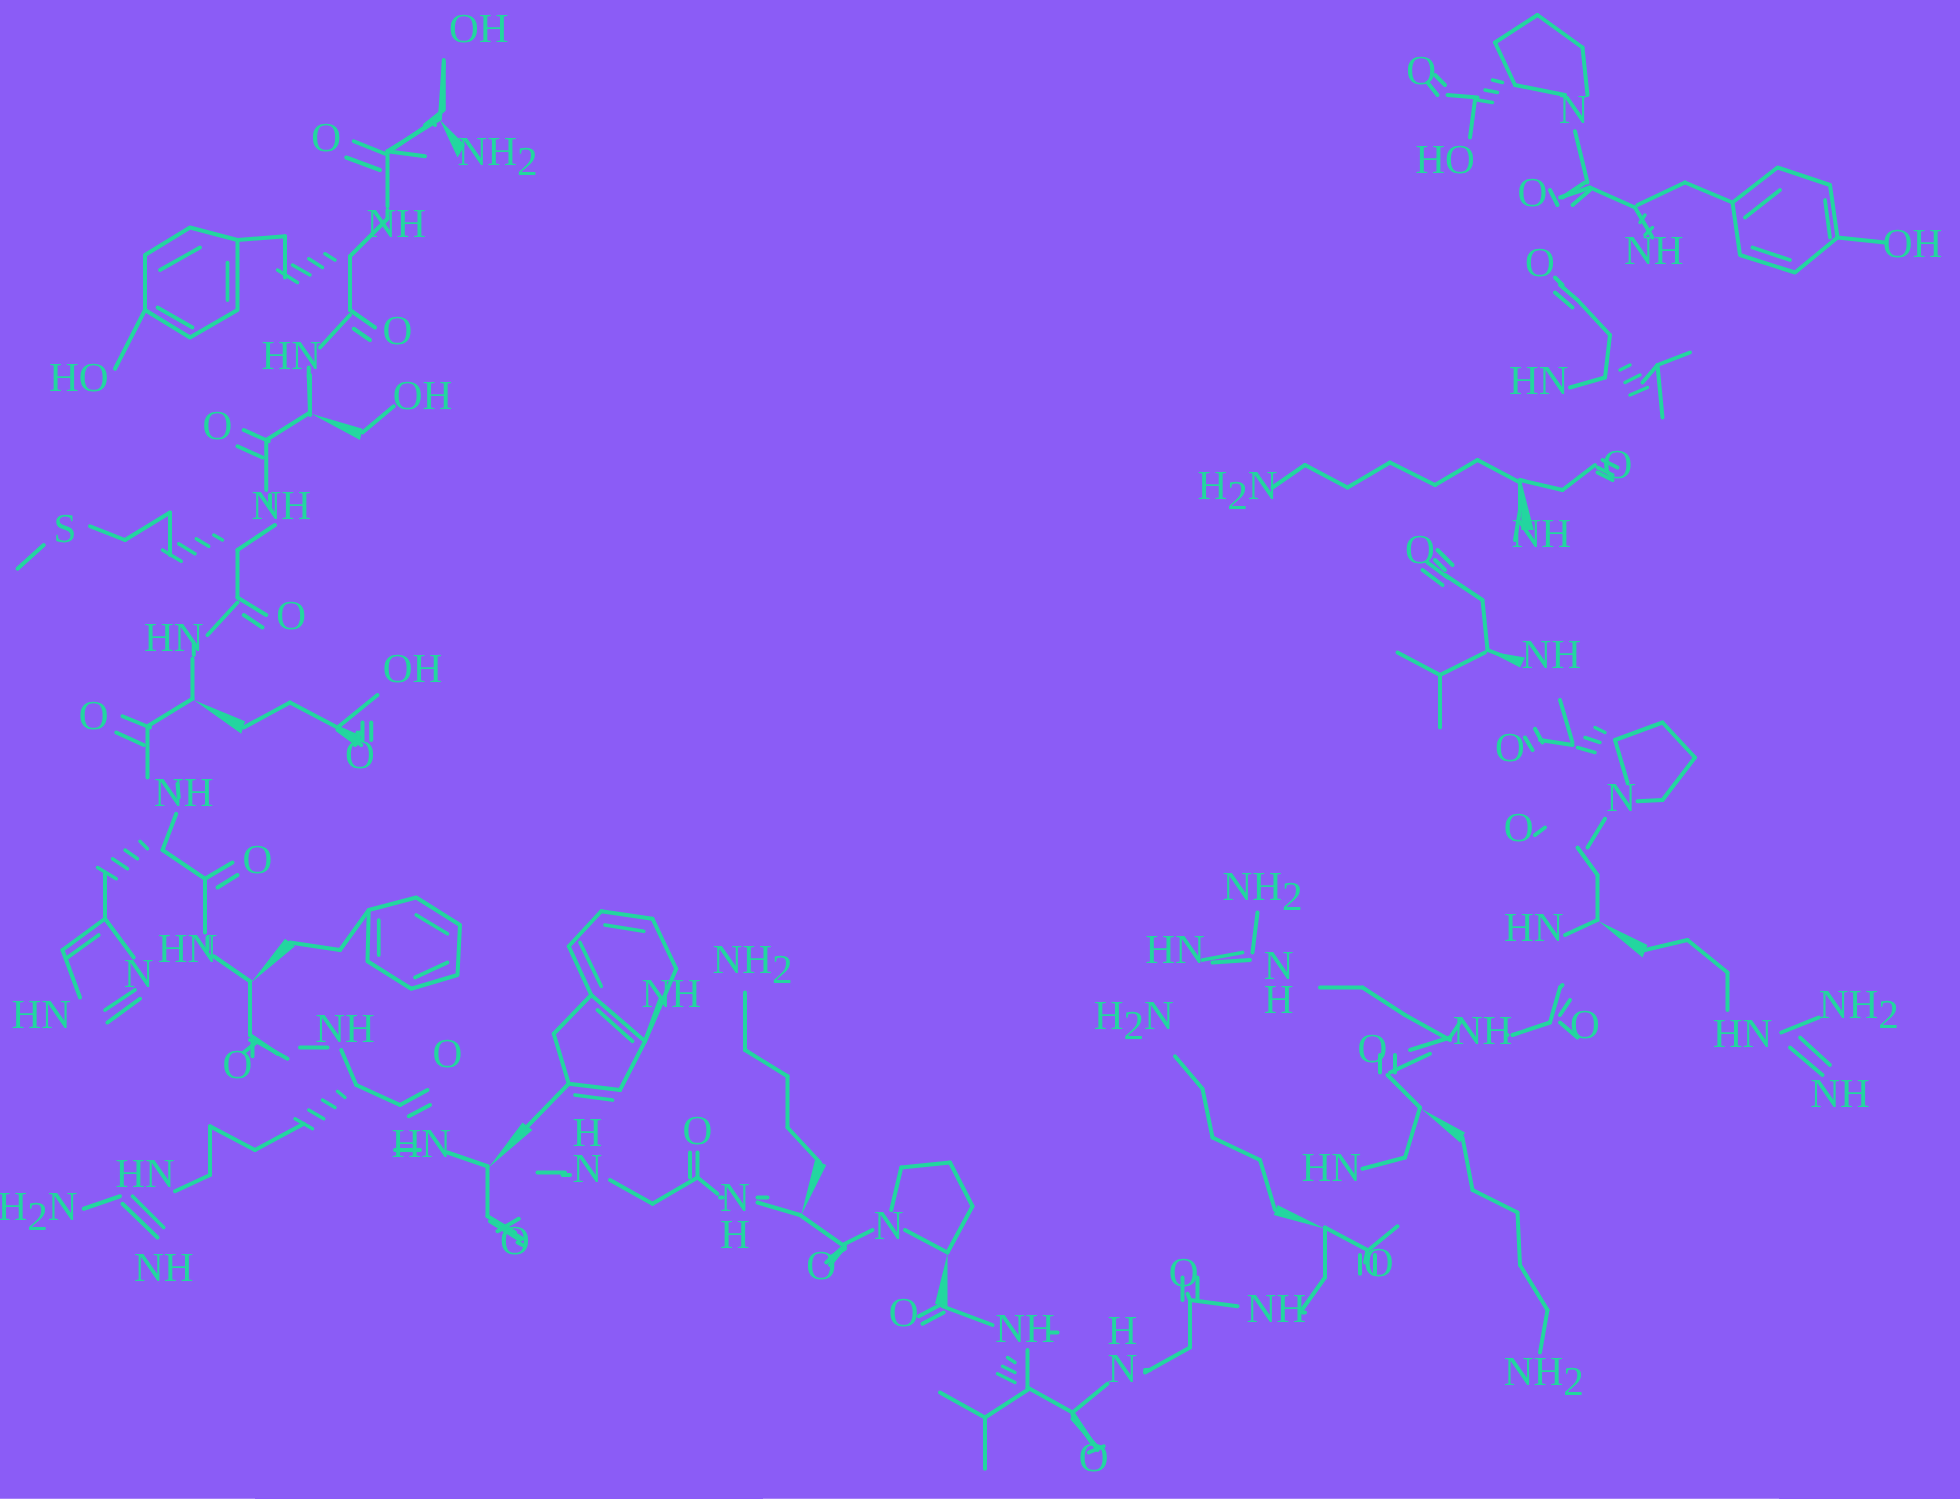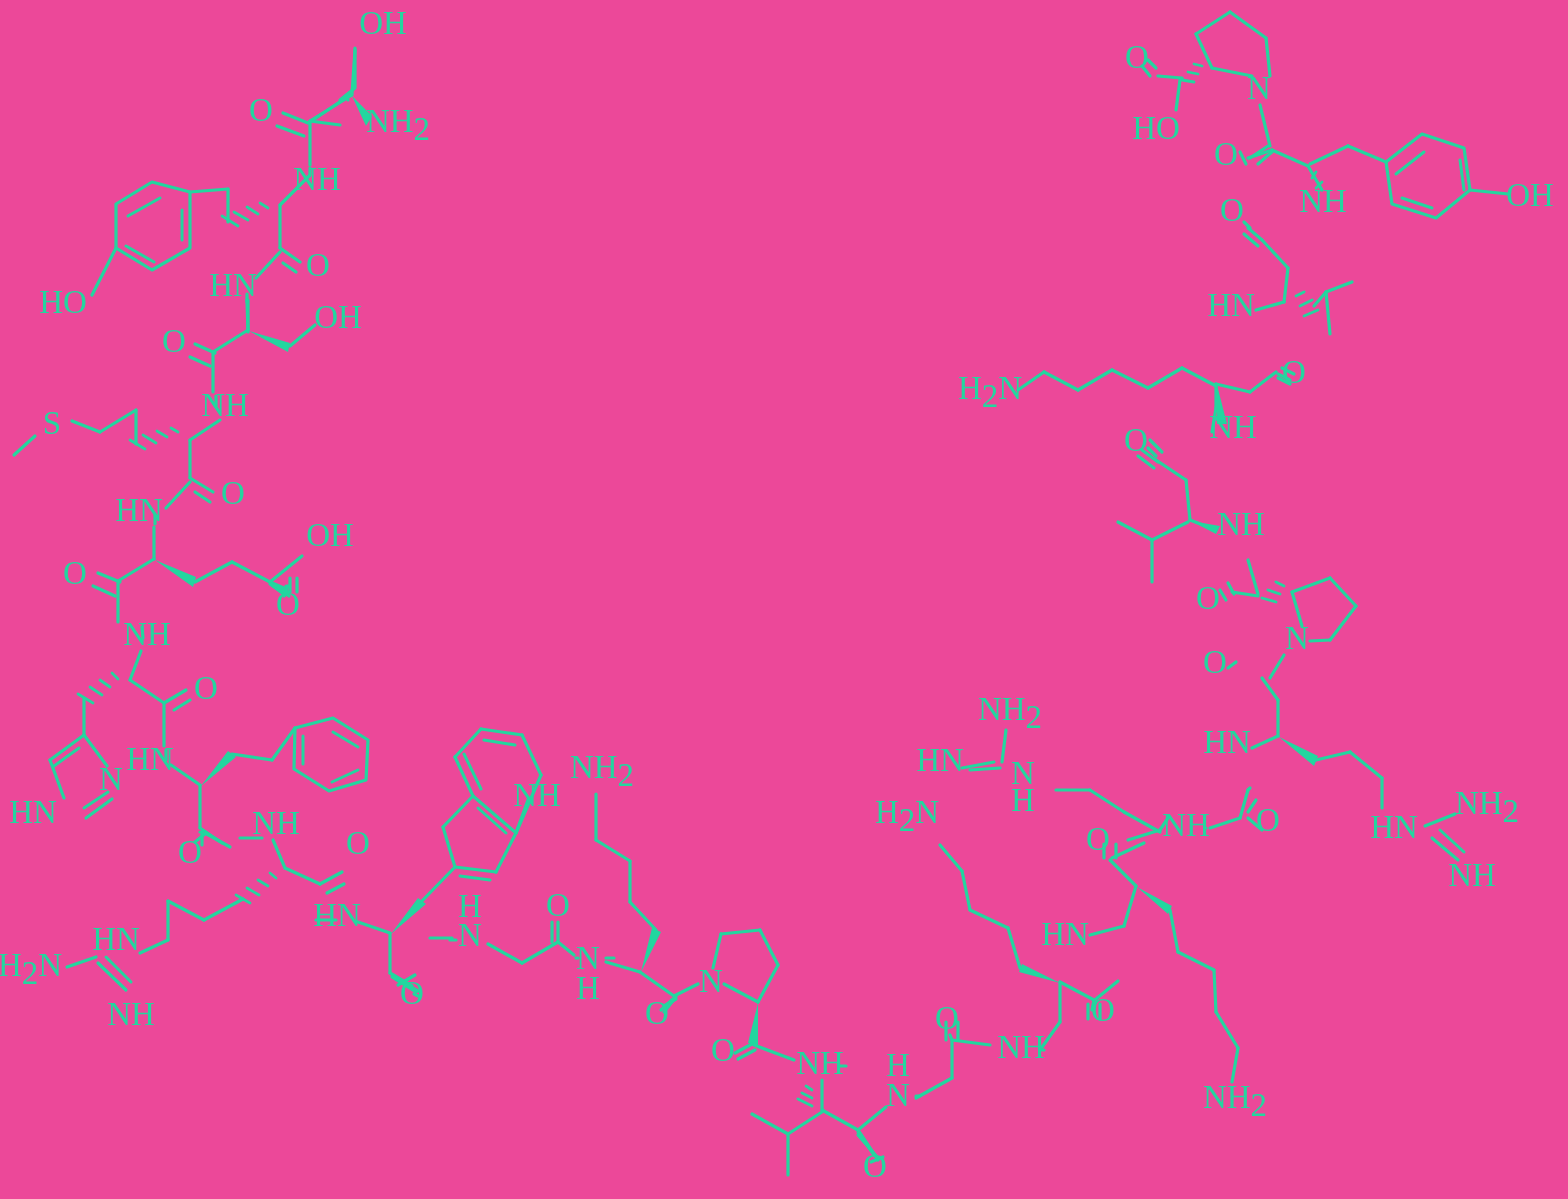--- a/index.html
+++ b/index.html
@@ -1,19 +1,19 @@
 <!DOCTYPE html>
 <html><head>
 <meta charset="utf-8">
 <title>Peptide Structural Formula</title>
 <style>
   html,body{margin:0;padding:0;background:#ffffff;}
   body{width:1568px;height:1199px;overflow:hidden;
        font-family:"Liberation Serif", serif;}
-  #canvas{position:relative;width:1568px;height:1199px;background:#ec4899;}
+  #canvas{position:relative;width:1568px;height:1199px;background:#8b5cf6;}
   svg#struct{position:absolute;left:0;top:0;width:1568px;height:1199px;display:block;}
   .bond{stroke:#23d69f;stroke-width:3.2;fill:none;stroke-linecap:round;stroke-linejoin:round;}
   .bond-thin{stroke:#23d69f;stroke-width:3.0;fill:none;stroke-linecap:round;stroke-linejoin:round;}
   .wedge{fill:#23d69f;stroke:none;}
   .hashline{stroke:#23d69f;stroke-width:2.8;fill:none;stroke-linecap:round;}
   .atom{fill:#23d69f;font-family:"Liberation Serif", serif;font-size:33px;
         text-anchor:middle;dominant-baseline:middle;letter-spacing:0px;}
 </style>
 </head>
 <body>

